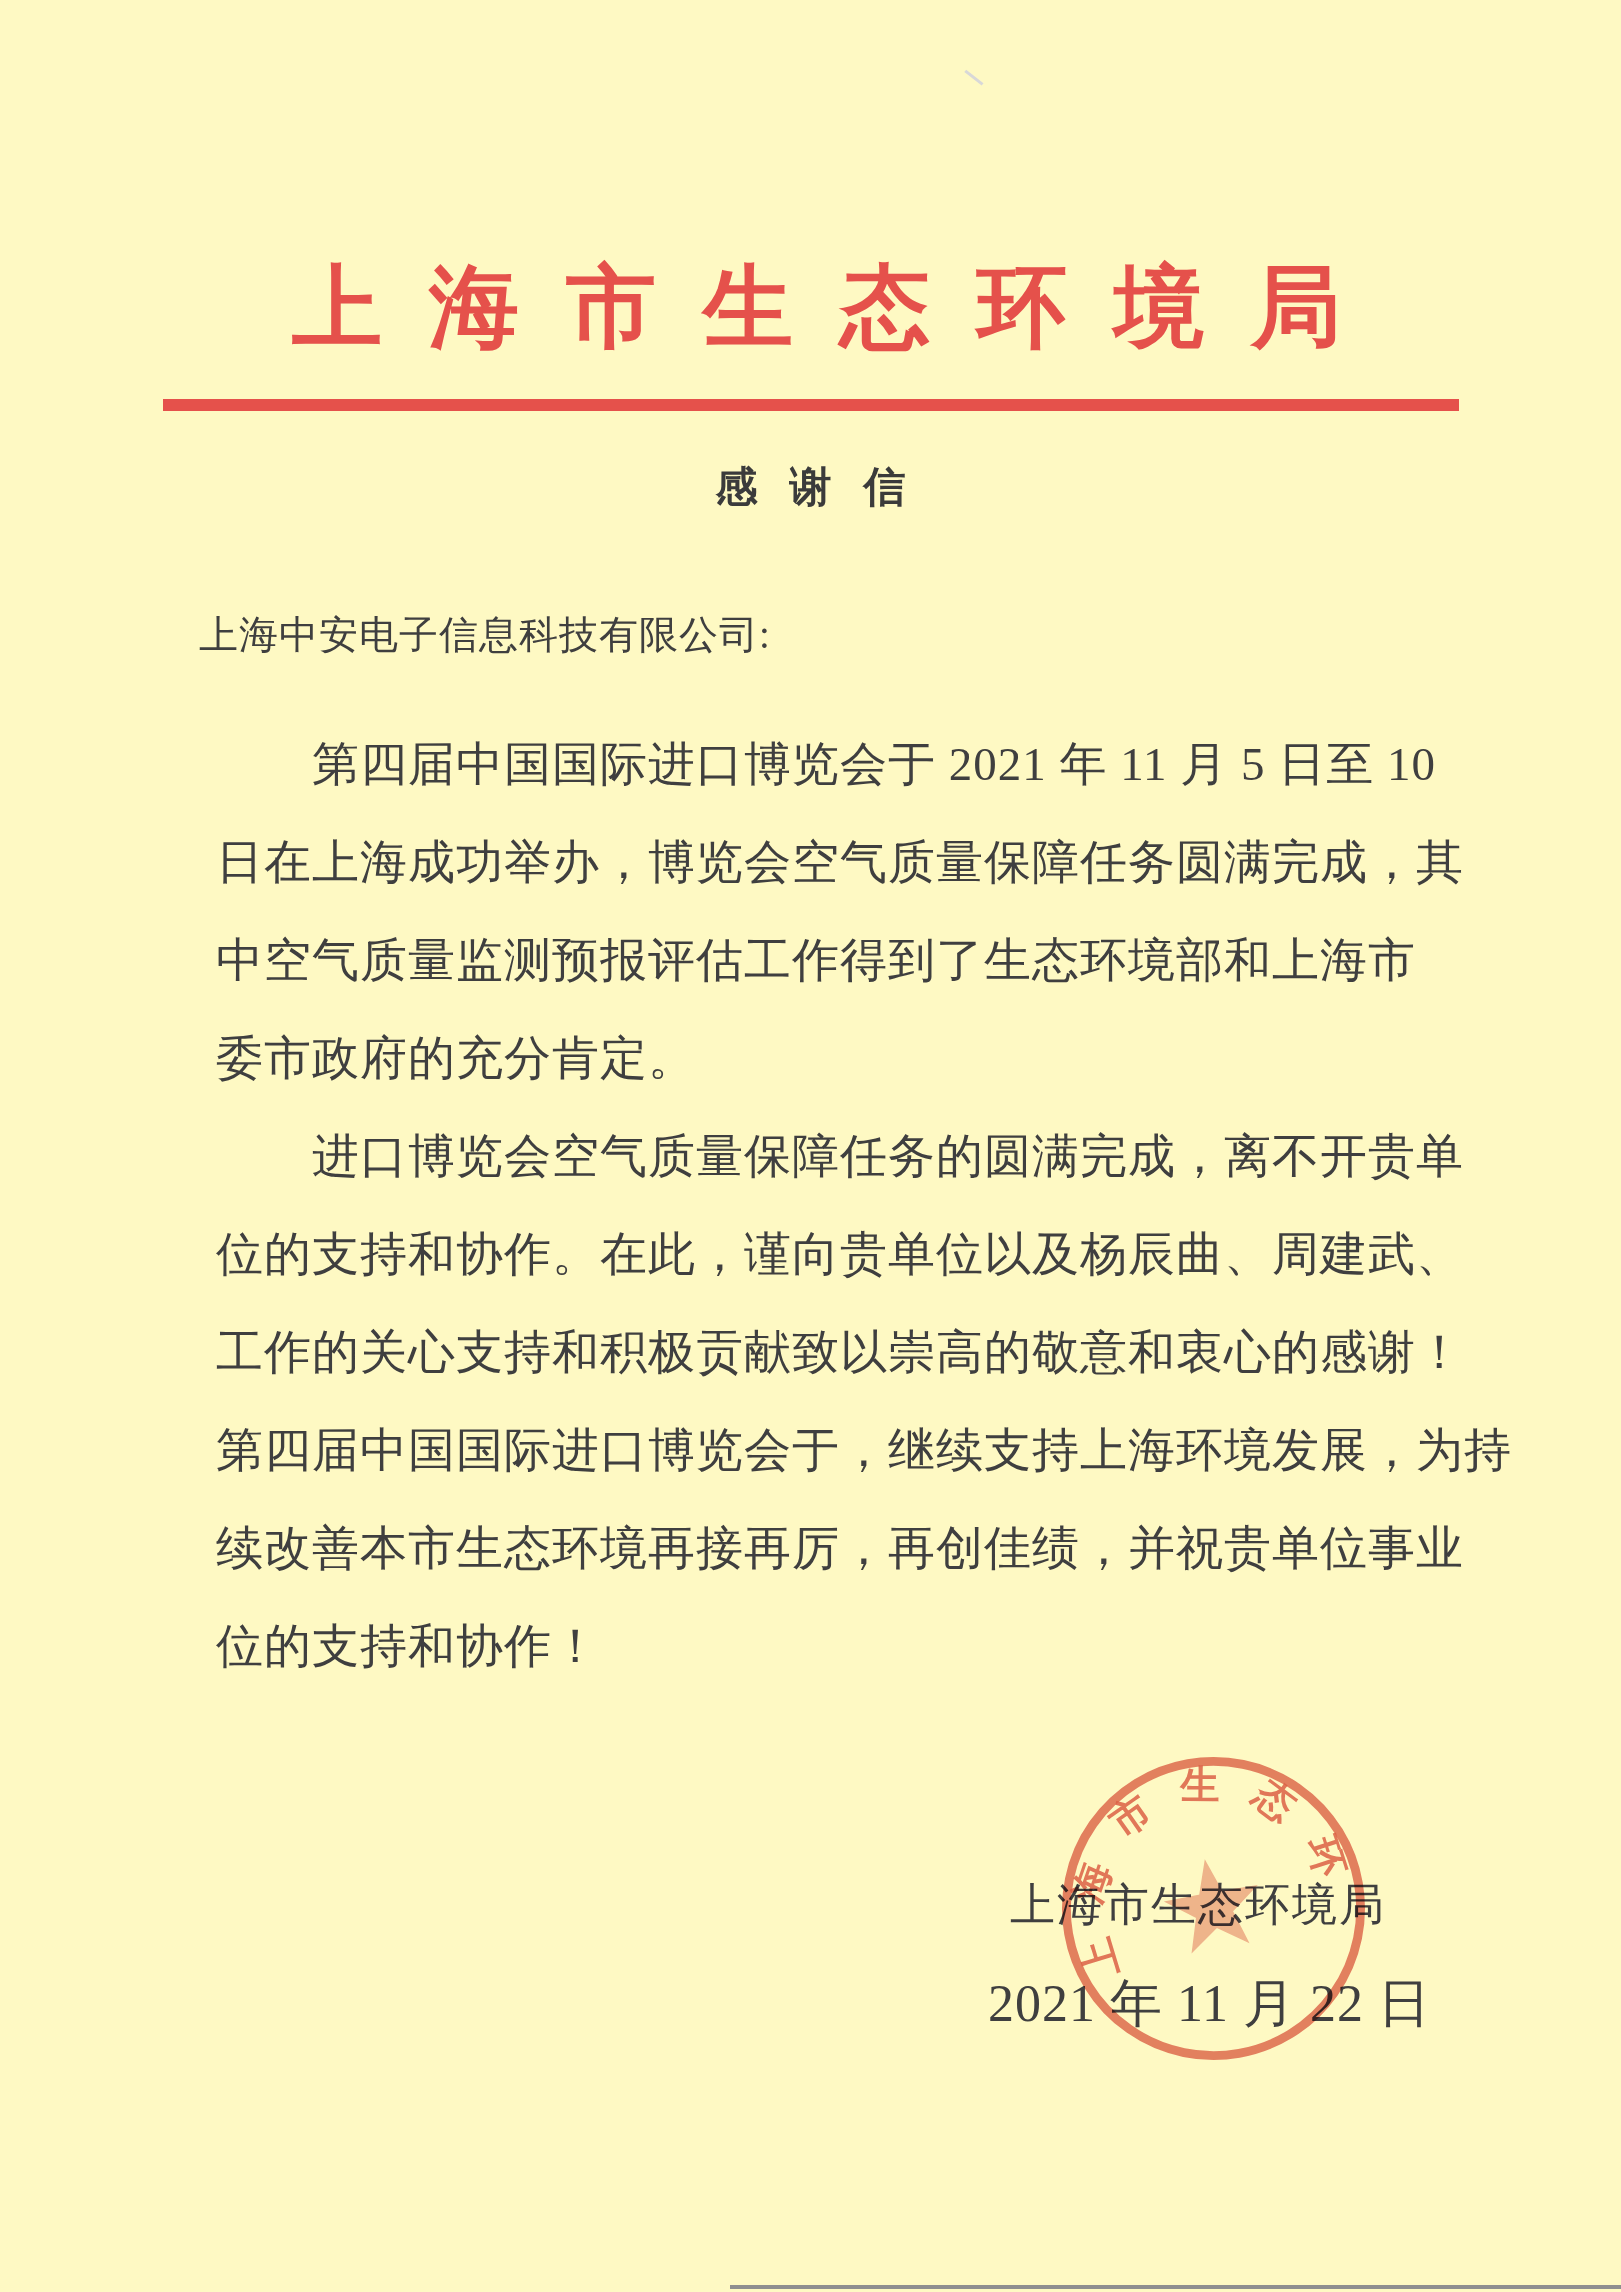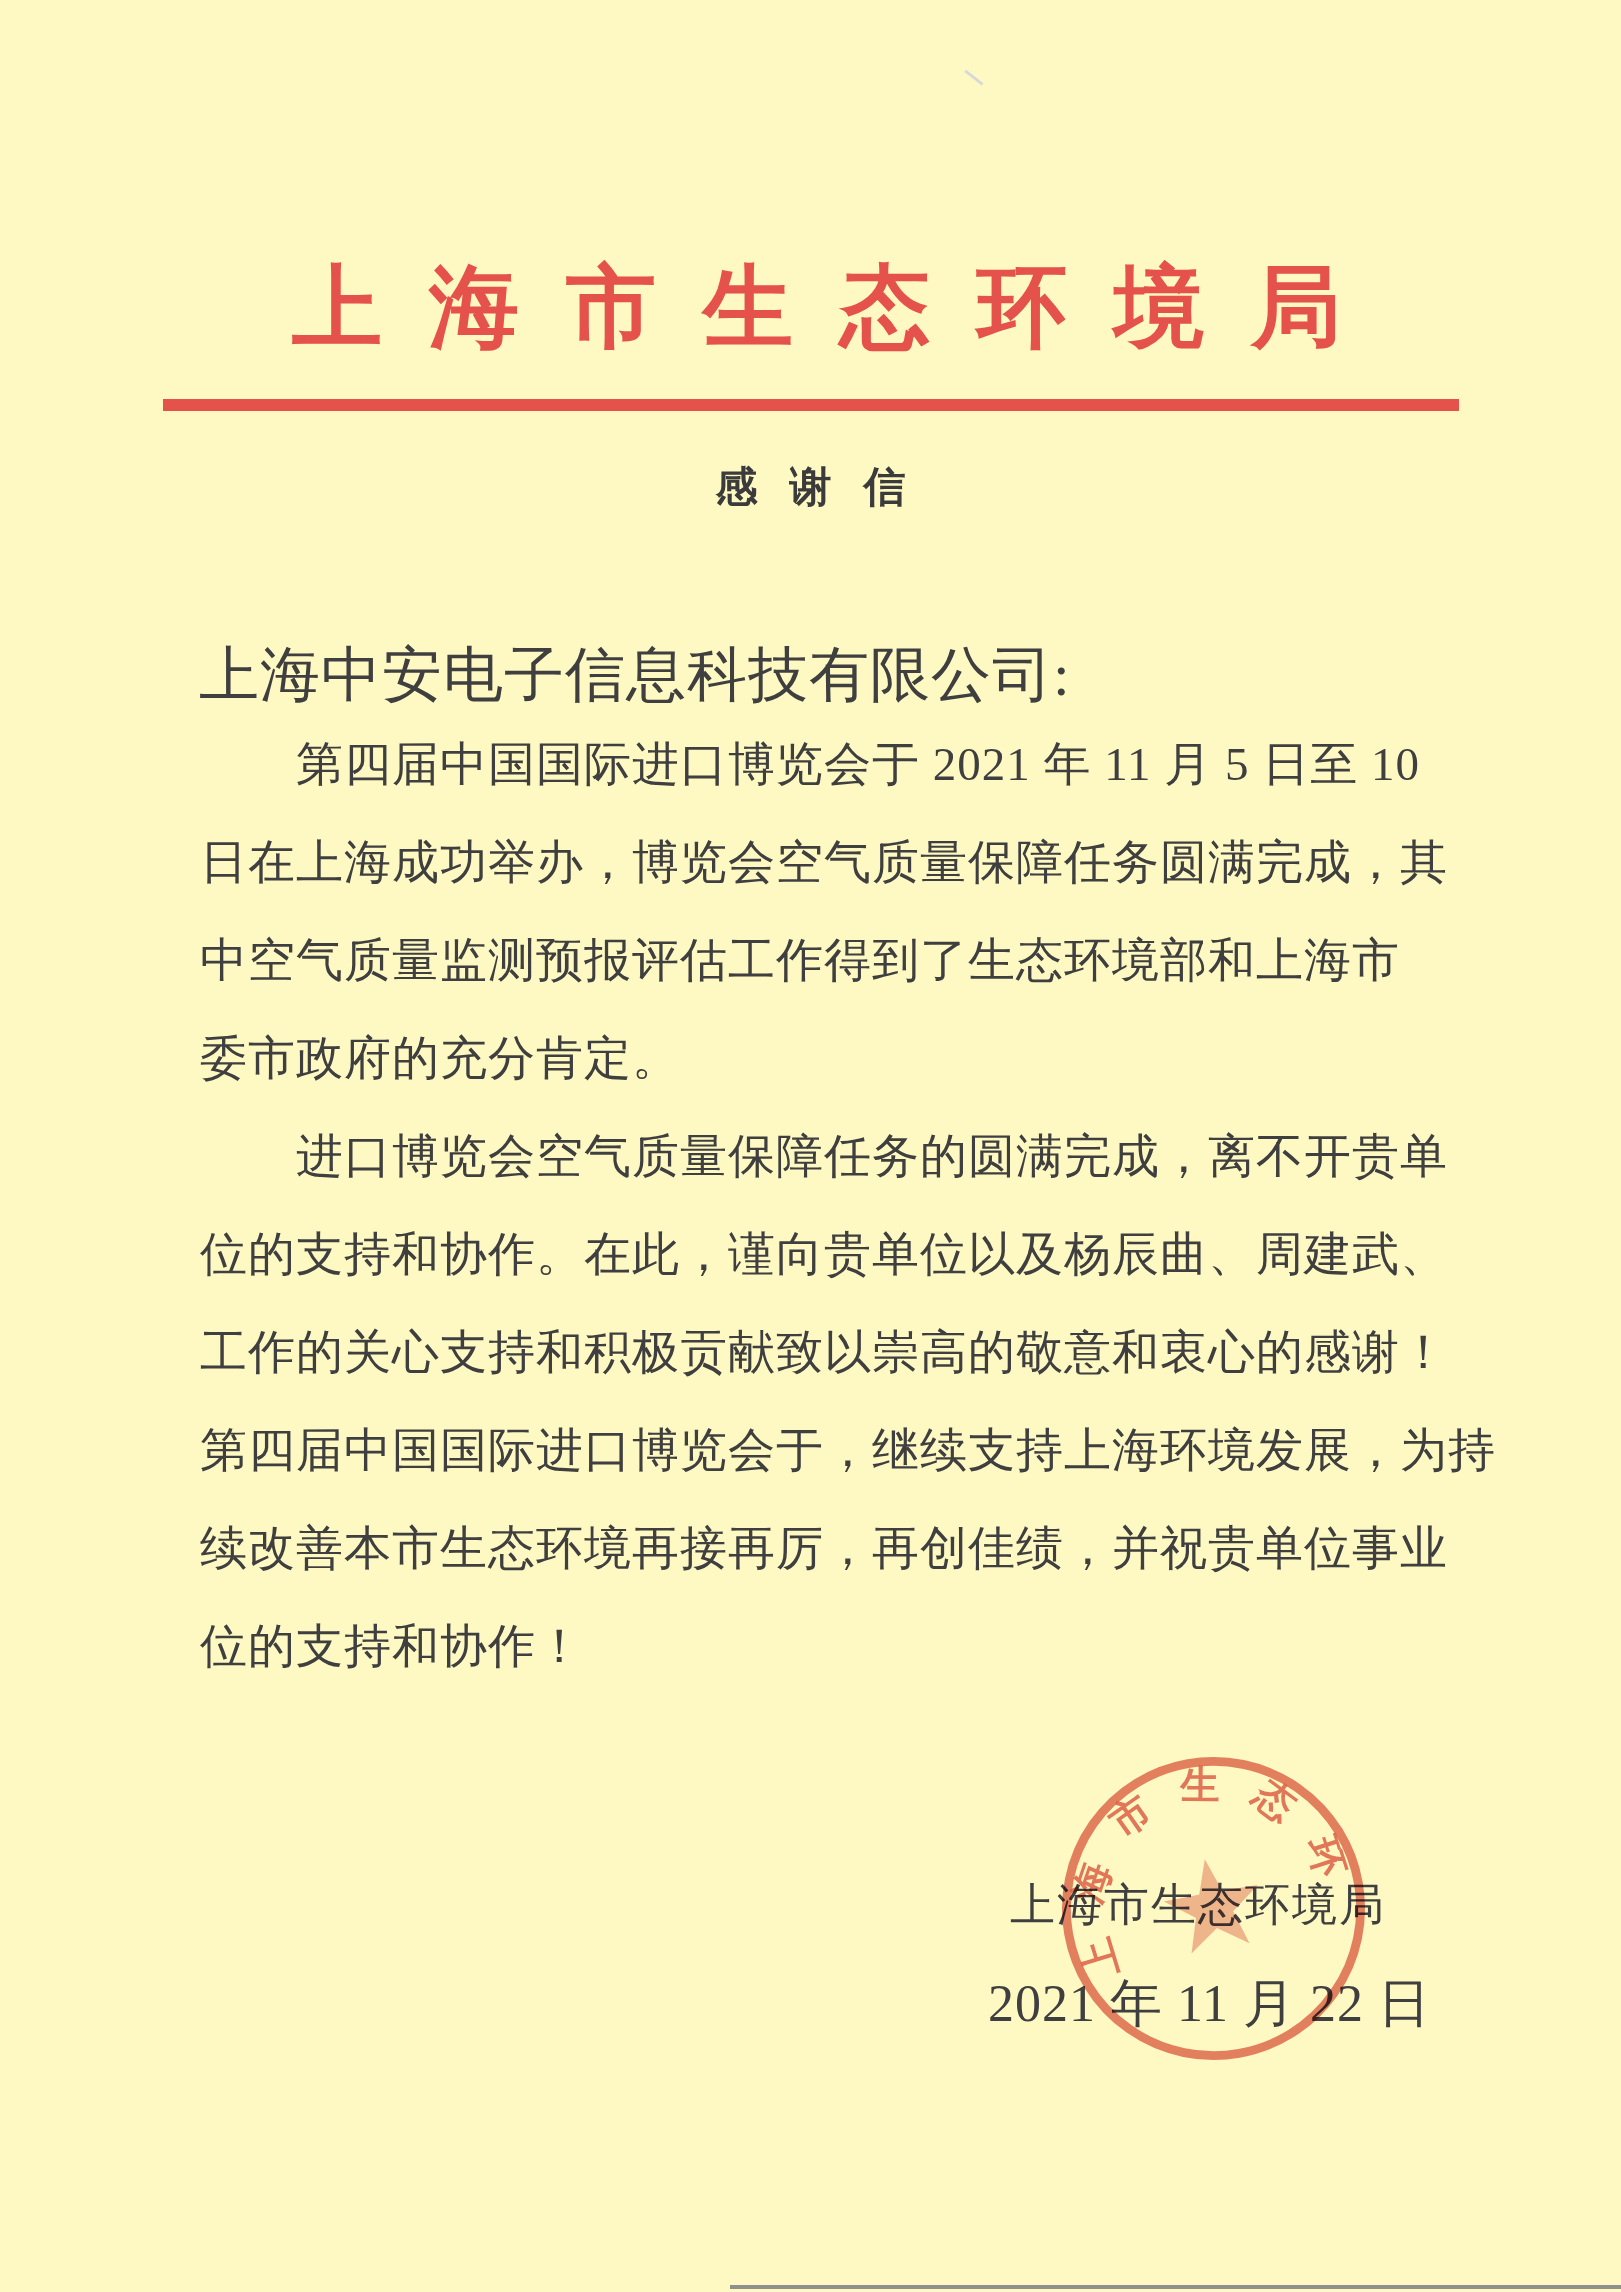--- a/index.html
+++ b/index.html
@@ -53,35 +53,35 @@
     text-align: center;
     font-size: 42px;
     font-weight: bold;
     color: #3b3b3b;
     letter-spacing: 32px;
     white-space: nowrap;
   }
   
   .salutation {
     position: absolute;
-    top: 626px;
+    top: 586px;
     left: 199px;
     width: 1225px;
     height: 98px;
     line-height: 98px;
-    font-size: 60px;
+    font-size: 39px;
     letter-spacing: 1px;
     color: #3f3f3f;
     white-space: nowrap;
   }
   
   .body-text {
     position: absolute;
     top: 715px;
-    left: 200px;
+    left: 216px;
     width: 1235px;
     font-size: 47px;
     letter-spacing: 1px;
     color: #3f3f3f;
   }
   .body-line {
     height: 98px;
     line-height: 98px;
     white-space: nowrap;
   }

